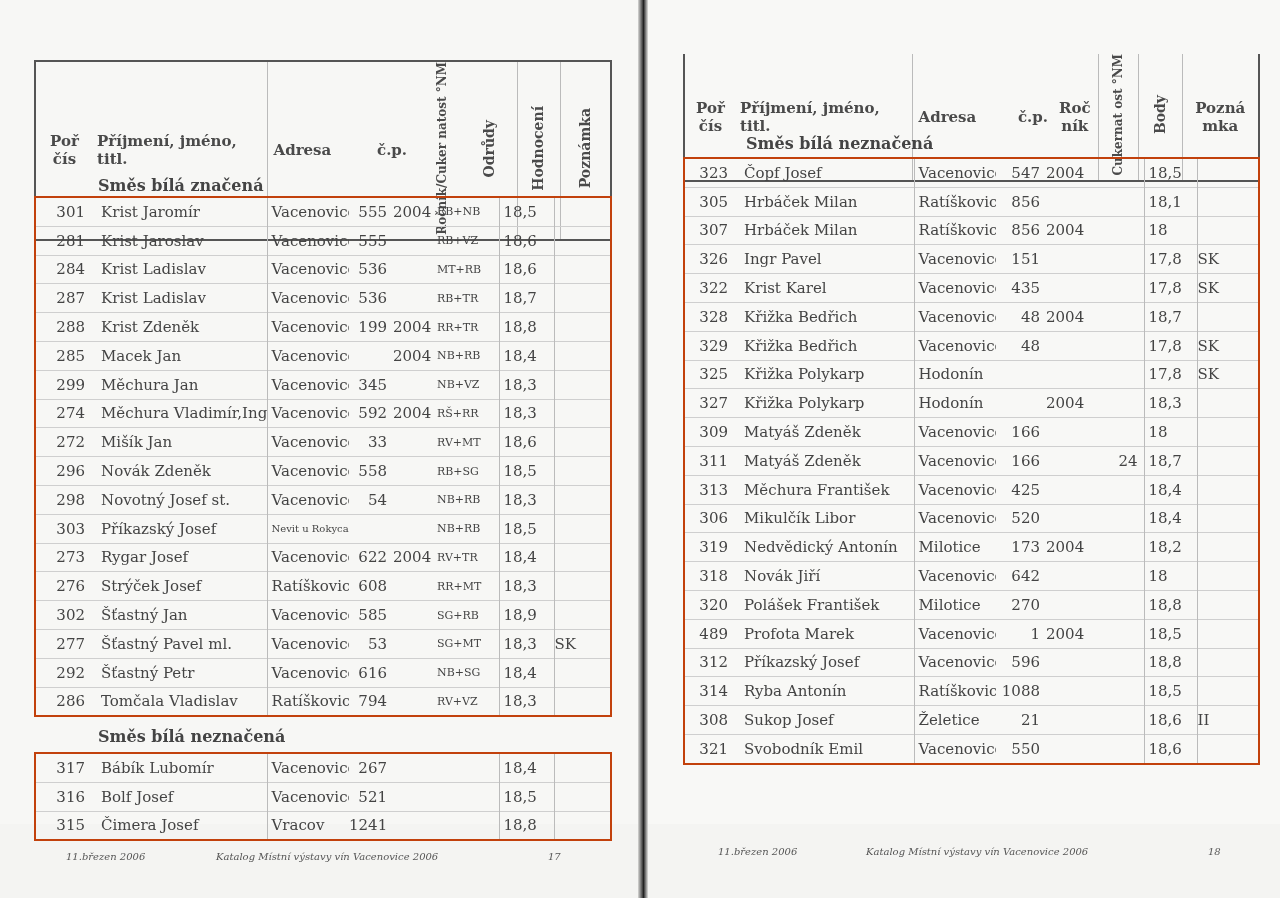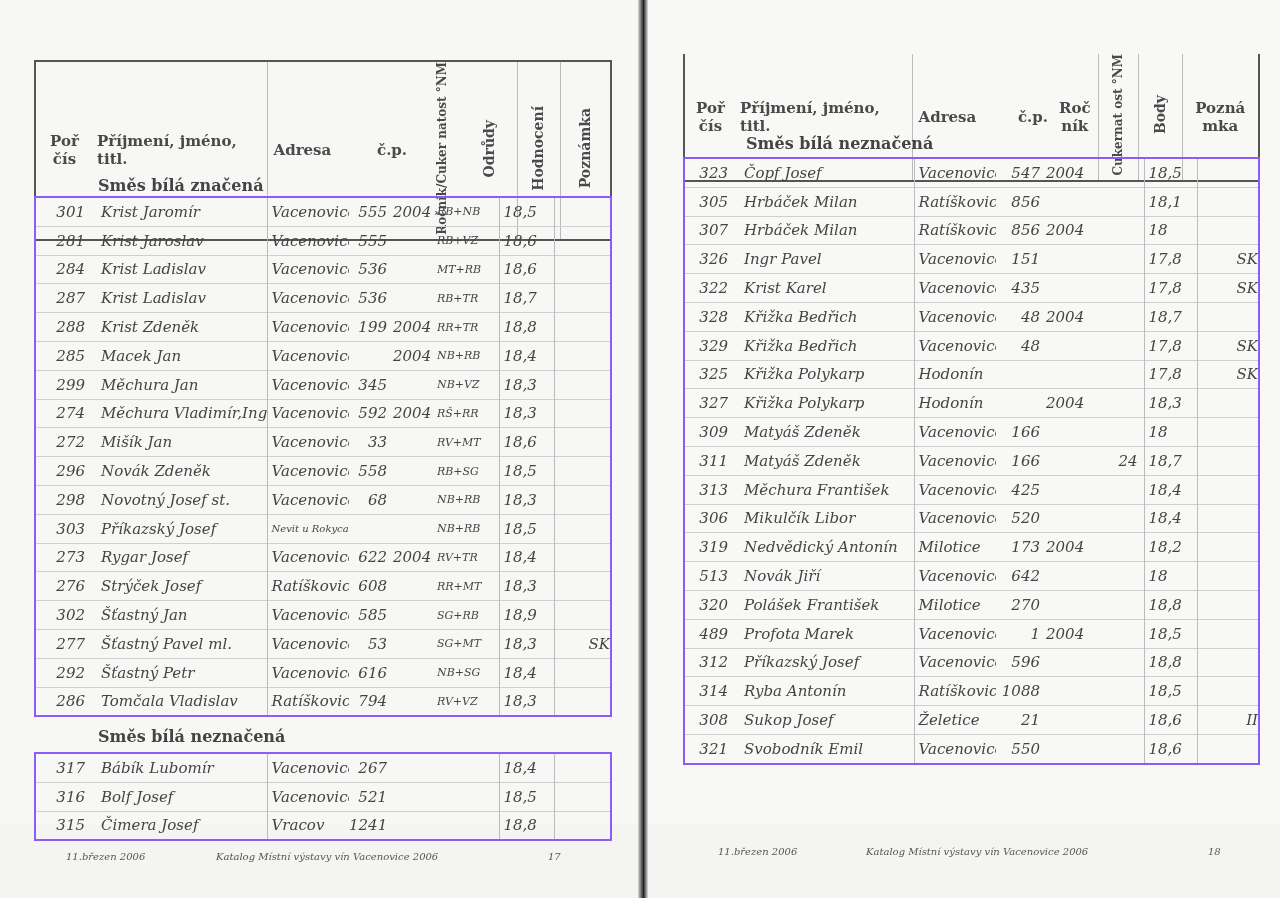--- a/index.html
+++ b/index.html
@@ -12,32 +12,32 @@
   .page { position:absolute; top:0; height:824px; background:#f7f7f5; }
   .page.left { left:0; width:640px; }
   .page.right { left:648px; width:632px; background:#f8f8f6; }
   .spine { position:absolute; left:638px; top:0; width:10px; height:898px;
     background:linear-gradient(90deg,#d8d8d6 0%,#555 40%,#222 55%,#777 75%,#e0e0de 100%); }
 
   table { border-collapse:collapse; position:absolute; table-layout:fixed; }
   .hdr { border:2px solid #555; }
   .hdr td { border-left:1px solid #bbb; vertical-align:middle; font-weight:bold; color:#4a4a4a; padding:0; }
   .hdr td:first-child { border-left:none; }
-  .body-tbl { border:2px solid #8b5cf6;font-style:italic; }
+  .body-tbl { border:2px solid #c2410c; }
   .body-tbl td { border-top:1px solid #cfcfcf; padding:0; height:27.8px; white-space:nowrap; overflow:hidden; font-size:15px; color:#444; }
   .body-tbl tr:first-child td { border-top:none; }
   .body-tbl td.vline { border-left:1px solid #bbb; }
   .num { text-align:right; padding-right:8px !important; }
   .name { padding-left:8px !important; }
   .addr { padding-left:4px !important; }
   .cp { text-align:right; }
   .yr { padding-left:6px !important; }
   .var { font-size:11px !important; padding-right:2px !important; }
   .score { padding-left:4px !important;margin-top:36px; }
-  .note { text-align:right; }
+  .note { text-align:left; }
   .small-addr { font-size:10px !important; }
   .rot { writing-mode:vertical-rl; transform:rotate(180deg); display:inline-block; font-size:14px; line-height:15px; }
   .section-title { position:absolute; font-weight:bold; font-size:16px; color:#444; }
   .footer { position:absolute; font-style:italic; font-size:10px; color:#555; }
 </style>
 </head>
 <body>
 
 <div class="page left">
 
@@ -177,21 +177,21 @@
           <td class="cp">558</td>
           <td class="yr"></td>
           <td class="var">RB+SG</td>
           <td class="score vline">18,5</td>
           <td class="note vline"></td>
         </tr>
         <tr>
           <td class="num">298</td>
           <td class="name">Novotný Josef st.</td>
           <td class="addr vline">Vacenovice</td>
-          <td class="cp">68</td>
+          <td class="cp">54</td>
           <td class="yr"></td>
           <td class="var">NB+RB</td>
           <td class="score vline">18,3</td>
           <td class="note vline"></td>
         </tr>
         <tr>
           <td class="num">303</td>
           <td class="name">Příkazský Josef</td>
           <td class="addr vline small-addr">Nevit u Rokycan</td>
           <td class="cp"></td>
@@ -491,21 +491,21 @@
           <td class="num">319</td>
           <td class="name">Nedvědický Antonín</td>
           <td class="addr vline">Milotice</td>
           <td class="cp">173</td>
           <td class="yr">2004</td>
           <td class="cp" style="padding-right:6px"></td>
           <td class="score vline">18,2</td>
           <td class="note vline"></td>
         </tr>
         <tr>
-          <td class="num">513</td>
+          <td class="num">318</td>
           <td class="name">Novák Jiří</td>
           <td class="addr vline">Vacenovice</td>
           <td class="cp">642</td>
           <td class="yr"></td>
           <td class="cp" style="padding-right:6px"></td>
           <td class="score vline">18</td>
           <td class="note vline"></td>
         </tr>
         <tr>
           <td class="num">320</td>

